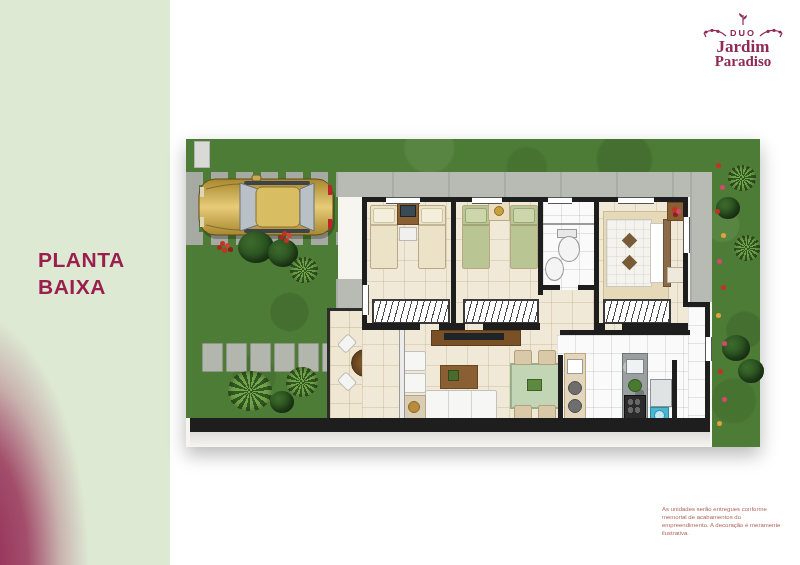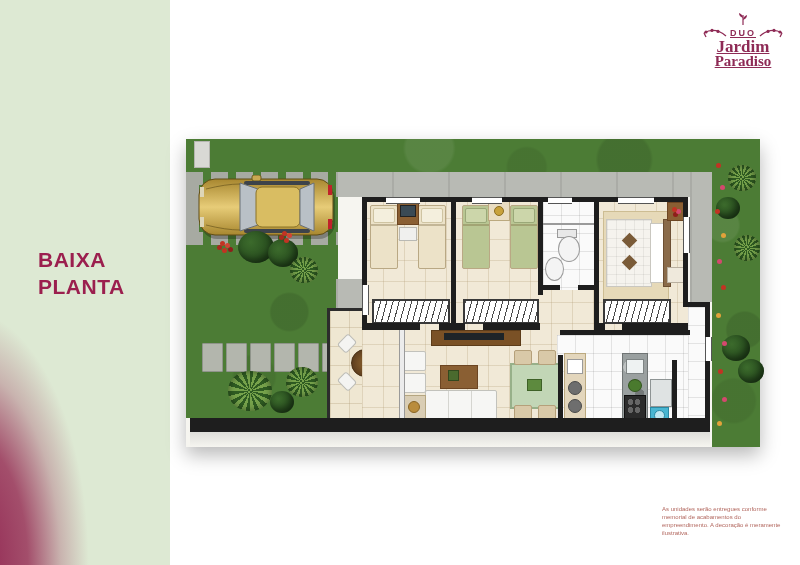--- a/index.html
+++ b/index.html
@@ -9,21 +9,21 @@
   
   .sidebar{position:absolute;left:0;top:0;width:170px;height:565px;
     background:
       radial-gradient(ellipse 165px 340px at -35px 565px,
         #8e1d4c 0%, #a34e6b 38%, rgba(163,78,107,0.35) 58%, rgba(220,233,211,0) 75%),
       #dde9d3;}
   .title{position:absolute;left:38px;top:246px;color:#9b1f4e;
     font-size:21px;line-height:27px;font-weight:800;letter-spacing:.5px;}
 
   
-  .logo{position:absolute;left:693px;top:13px;width:100px;text-align:center;color:#8e2a55;text-decoration:underline;}
+  .logo{position:absolute;left:693px;top:13px;width:100px;text-align:center;color:#8e2a55;}
   .logo .sprig{display:block;margin:0 auto;}
   .logo-duo-row{display:flex;align-items:center;justify-content:center;gap:3px;margin-top:1px;}
   .logo-duo{font-size:9px;font-weight:bold;letter-spacing:2px;}
   .logo-name{font-family:"Liberation Serif", serif;font-weight:bold;font-size:17px;line-height:15px;}
   .logo-sub{font-family:"Liberation Serif", serif;font-weight:bold;font-size:15px;line-height:15px;}
 
   
   .disclaimer{position:absolute;left:662px;top:505px;width:120px;
     font-size:6px;line-height:8px;color:#b2675e;}
 
@@ -89,22 +89,22 @@
       linear-gradient(90deg, rgba(0,0,0,.06) 1px, transparent 1px);
       background-size:9px 9px;border:1px solid #c9c7c0;}
 </style>
 </head>
 <body>
 
 <div class="page">
 
   <div class="sidebar">
     <div class="title">
+      <div>PLANTA</div>
       <div>BAIXA</div>
-      <div>PLANTA</div>
     </div>
   </div>
 
   <div class="logo">
     <svg class="sprig" width="16" height="13" viewBox="0 0 16 13">
       <path d="M8 12 C8 7 8 5 8 2" stroke="#8e2a55" stroke-width="1.2" fill="none"></path>
       <path d="M8 5 C5 4 4 2 4 0 C7 1 8 3 8 5 Z" fill="#8e2a55"></path>
       <path d="M8 7 C11 6 12 4 12 2 C9 3 8 5 8 7 Z" fill="#8e2a55"></path>
     </svg>
     <div class="logo-duo-row">

